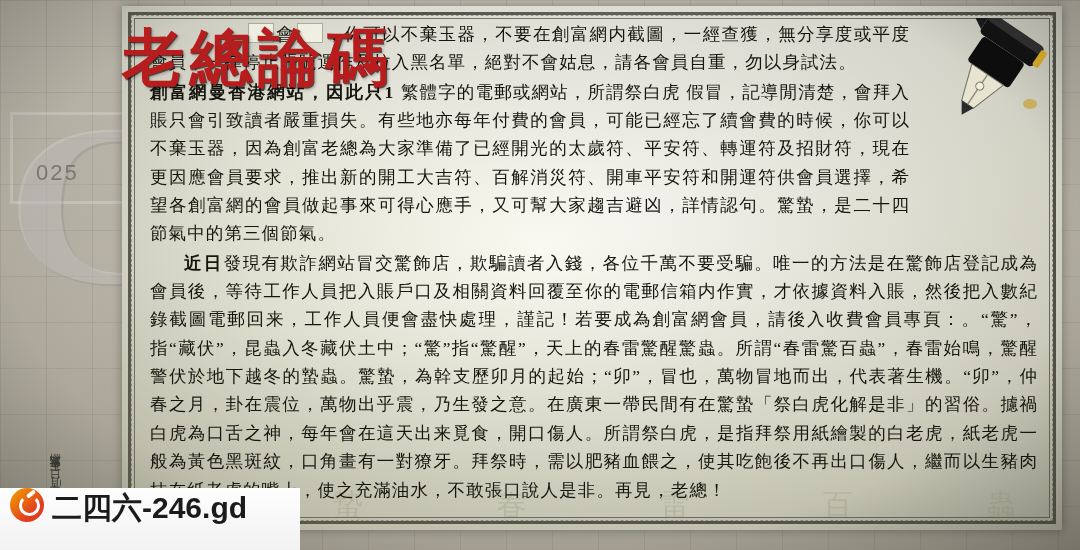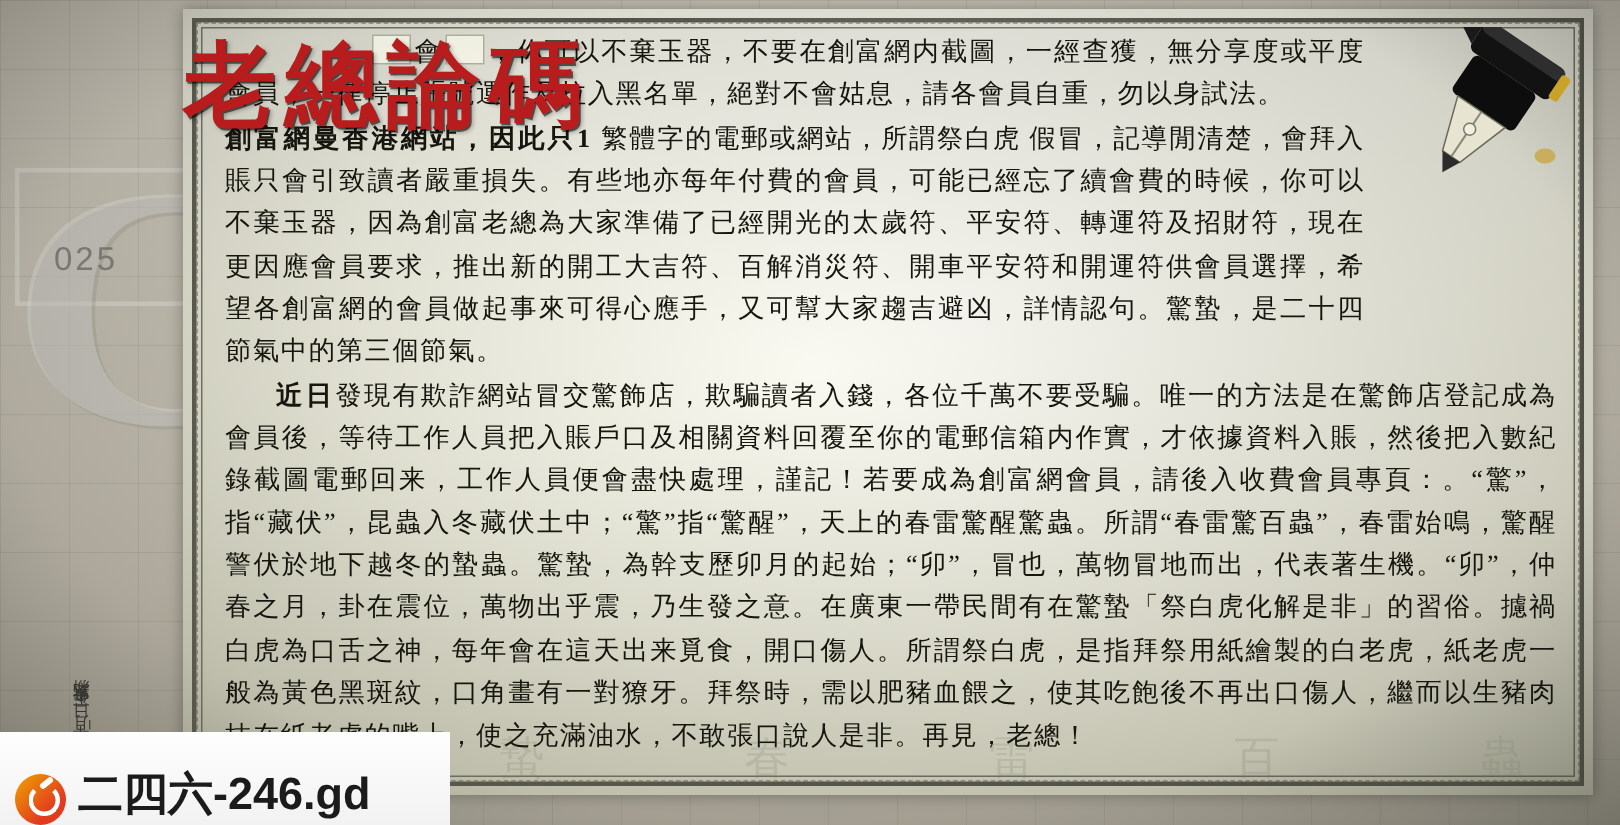--- a/index.html
+++ b/index.html
@@ -210,21 +210,21 @@
 
   
   .logo-banner {
     position: absolute;
     left: 0;
     bottom: 0;
     width: 300px;
     height: 62px;
     background: linear-gradient(180deg, #fefefe 0%, #f2f2f2 100%);
     display: flex;
-    align-items: flex-end;
+    align-items: flex-start;
     padding-left: 10px;
     box-sizing: border-box;
     z-index: 12;
   }
   .logo-mark {
     width: 34px;
     height: 34px;
     border-radius: 50%;
     background: linear-gradient(135deg, #f0a500 0%, #e23c1f 70%);
     position: relative;

